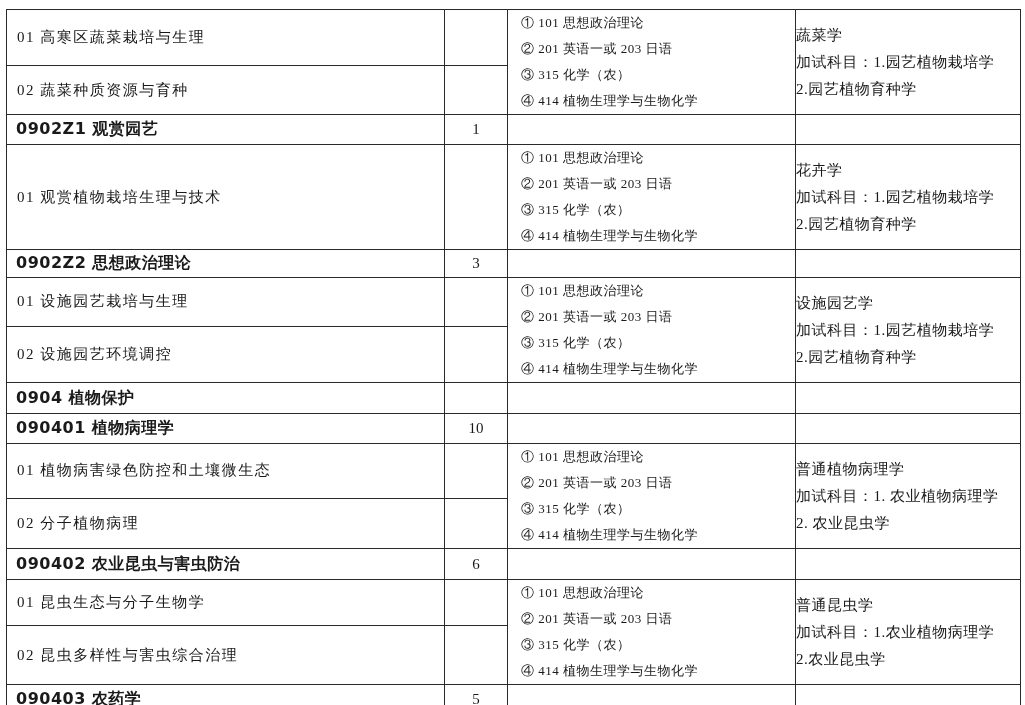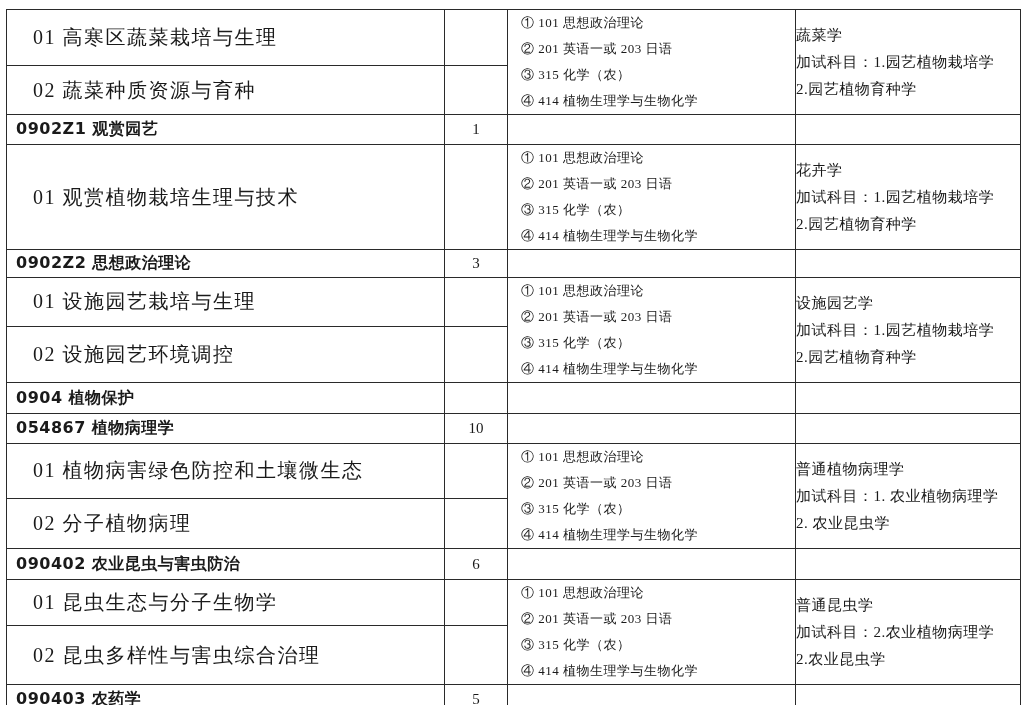--- a/index.html
+++ b/index.html
@@ -19,23 +19,23 @@
     table-layout: fixed;
   }
   td {
     border: 1px solid #2a2a2a;
     padding: 0;
     vertical-align: middle;
     overflow: hidden;
   }
   .dir-cell {
     font-family: "Liberation Serif", "DejaVu Serif", serif;
-    font-size: 20px;
+    font-size: 15px;
     letter-spacing: 1.5px;
-    padding-left: 26px;
+    padding-left: 10px;
   }
   .quota-cell {
     font-family: "Liberation Serif", "DejaVu Serif", serif;
     font-size: 15px;
     text-align: center;
   }
   .head-cell {
     font-family: "DejaVu Sans", "Liberation Sans", sans-serif;
     font-weight: bold;
     font-size: 16px;
@@ -138,21 +138,21 @@
     </tr>
 
     <tr style="height:31px">
       <td class="head-cell">0904 植物保护</td>
       <td class="quota-cell"></td>
       <td></td>
       <td></td>
     </tr>
 
     <tr style="height:30px">
-      <td class="head-cell">054867 植物病理学</td>
+      <td class="head-cell">090401 植物病理学</td>
       <td class="quota-cell">10</td>
       <td></td>
       <td></td>
     </tr>
     <tr style="height:52px">
       <td class="dir-cell">01 植物病害绿色防控和土壤微生态</td>
       <td class="quota-cell"></td>
       <td class="exam-cell" rowspan="2">
         <div class="line">① 101 思想政治理论</div>
         <div class="line">② 201 英语一或 203 日语</div>
@@ -180,21 +180,21 @@
       <td class="dir-cell">01 昆虫生态与分子生物学</td>
       <td class="quota-cell"></td>
       <td class="exam-cell" rowspan="2">
         <div class="line">① 101 思想政治理论</div>
         <div class="line">② 201 英语一或 203 日语</div>
         <div class="line">③ 315 化学（农）</div>
         <div class="line">④ 414 植物生理学与生物化学</div>
       </td>
       <td class="retest-cell" rowspan="2">
         <div class="line">普通昆虫学</div>
-        <div class="line">加试科目：2.农业植物病理学</div>
+        <div class="line">加试科目：1.农业植物病理学</div>
         <div class="line">2.农业昆虫学</div>
       </td>
     </tr>
     <tr style="height:58px">
       <td class="dir-cell">02 昆虫多样性与害虫综合治理</td>
       <td class="quota-cell"></td>
     </tr>
 
     <tr style="height:30px">
       <td class="head-cell">090403 农药学</td>

